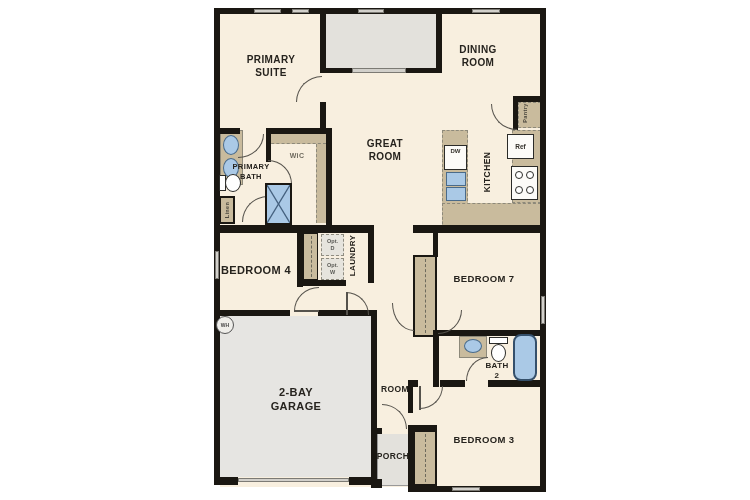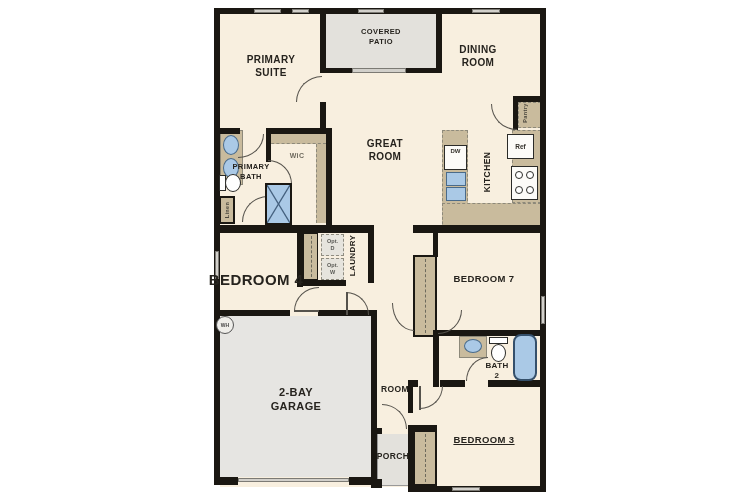--- a/index.html
+++ b/index.html
@@ -165,41 +165,39 @@
   <div style="position:absolute;left:216px;top:316px;width:18px;height:18px;border:1.5px solid #555;border-radius:50%;background:#efeeea;display:flex;align-items:center;justify-content:center;font-size:5px;font-weight:bold;color:#444;">
       <span>WH</span>
     </div>
   <div class="optbox" style="left:321px;top:234px;width:23px;height:22px;font-size:5.5px;"><span>Opt.
 D</span></div>
   <div class="optbox" style="left:321px;top:258px;width:23px;height:22px;font-size:5.5px;"><span>Opt.
 W</span></div>
 
   <div class="lbl" style="left:221px;top:53px;width:100px;font-size:10px;">PRIMARY
 SUITE</div>
-  <div class="lbl" style="left:331px;top:27px;width:100px;font-size:7.5px;">COVERED
-PATIO</div>
   <div class="lbl" style="left:428px;top:43px;width:100px;font-size:10px;">DINING
 ROOM</div>
   <div class="lbl" style="left:335px;top:137px;width:100px;font-size:10px;">GREAT
 ROOM</div>
   <div class="vlab" style="left:469px;top:140px;width:36px;height:64px;font-size:8.5px;">
       <span>KITCHEN</span>
     </div>
   <div class="vlab" style="left:512px;top:97px;width:25px;height:32px;font-size:5.5px;color:#4a473e;">
       <span>Pantry</span>
     </div>
   <div class="lbl" style="left:219px;top:162px;width:64px;font-size:7.5px;">PRIMARY
 BATH</div>
   <div class="lbl" style="left:277px;top:151px;width:40px;font-size:7px;color:#6e6a5e;">WiC</div>
-  <div class="lbl" style="left:206px;top:270px;width:100px;font-size:15px;">BEDROOM 4</div>
+  <div class="lbl" style="left:206px;top:263px;width:100px;font-size:11px;">BEDROOM 4</div>
   <div class="vlab" style="left:340px;top:226px;width:26px;height:58px;font-size:8px;">
       <span>LAUNDRY</span>
     </div>
   <div class="lbl" style="left:434px;top:273px;width:100px;font-size:9.5px;">BEDROOM 7</div>
   <div class="lbl" style="left:479px;top:361px;width:36px;font-size:8px;">BATH
 2</div>
   <div class="lbl" style="left:246px;top:385px;width:100px;font-size:11px;">2-BAY
 GARAGE</div>
   <div class="lbl" style="left:369px;top:384px;width:52px;font-size:8.5px;">ROOM</div>
   <div class="lbl" style="left:367px;top:451px;width:52px;font-size:8.5px;">PORCH</div>
-  <div class="lbl" style="left:434px;top:434px;width:100px;font-size:9.5px;text-decoration:underline;">BEDROOM 3</div>
+  <div class="lbl" style="left:434px;top:434px;width:100px;font-size:9.5px;">BEDROOM 3</div>
 
 </div>
 
 </body></html>

